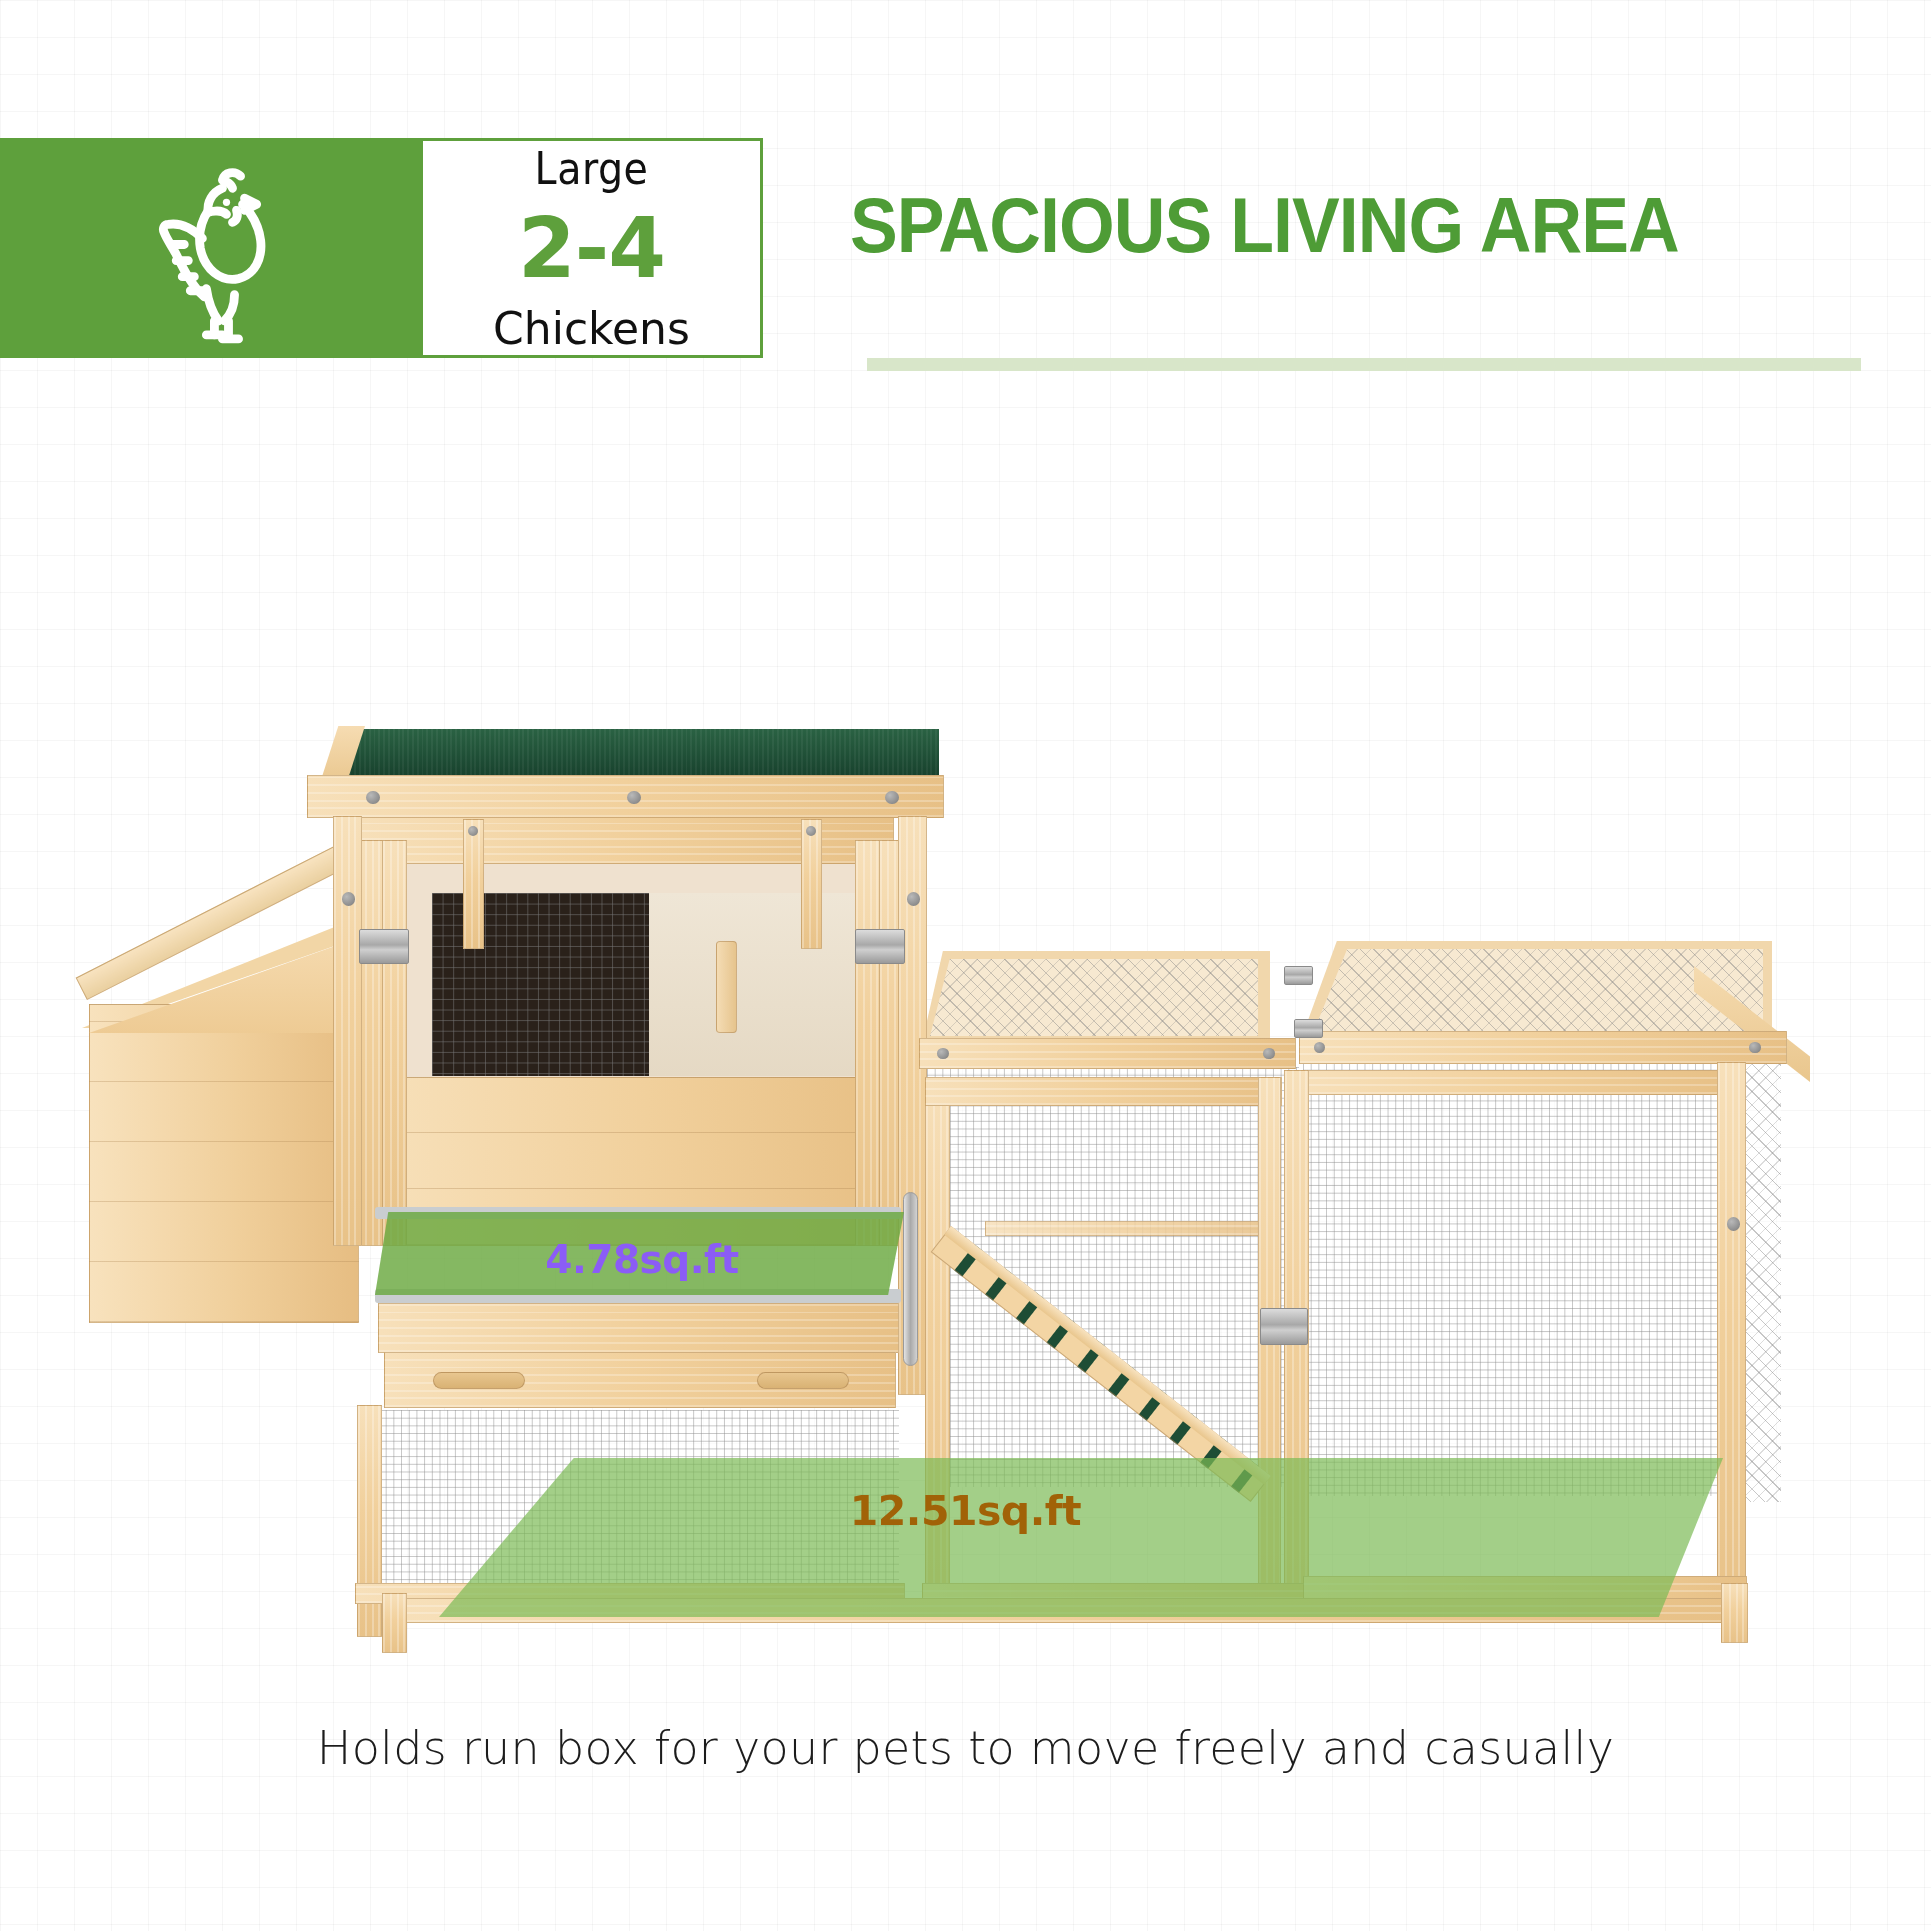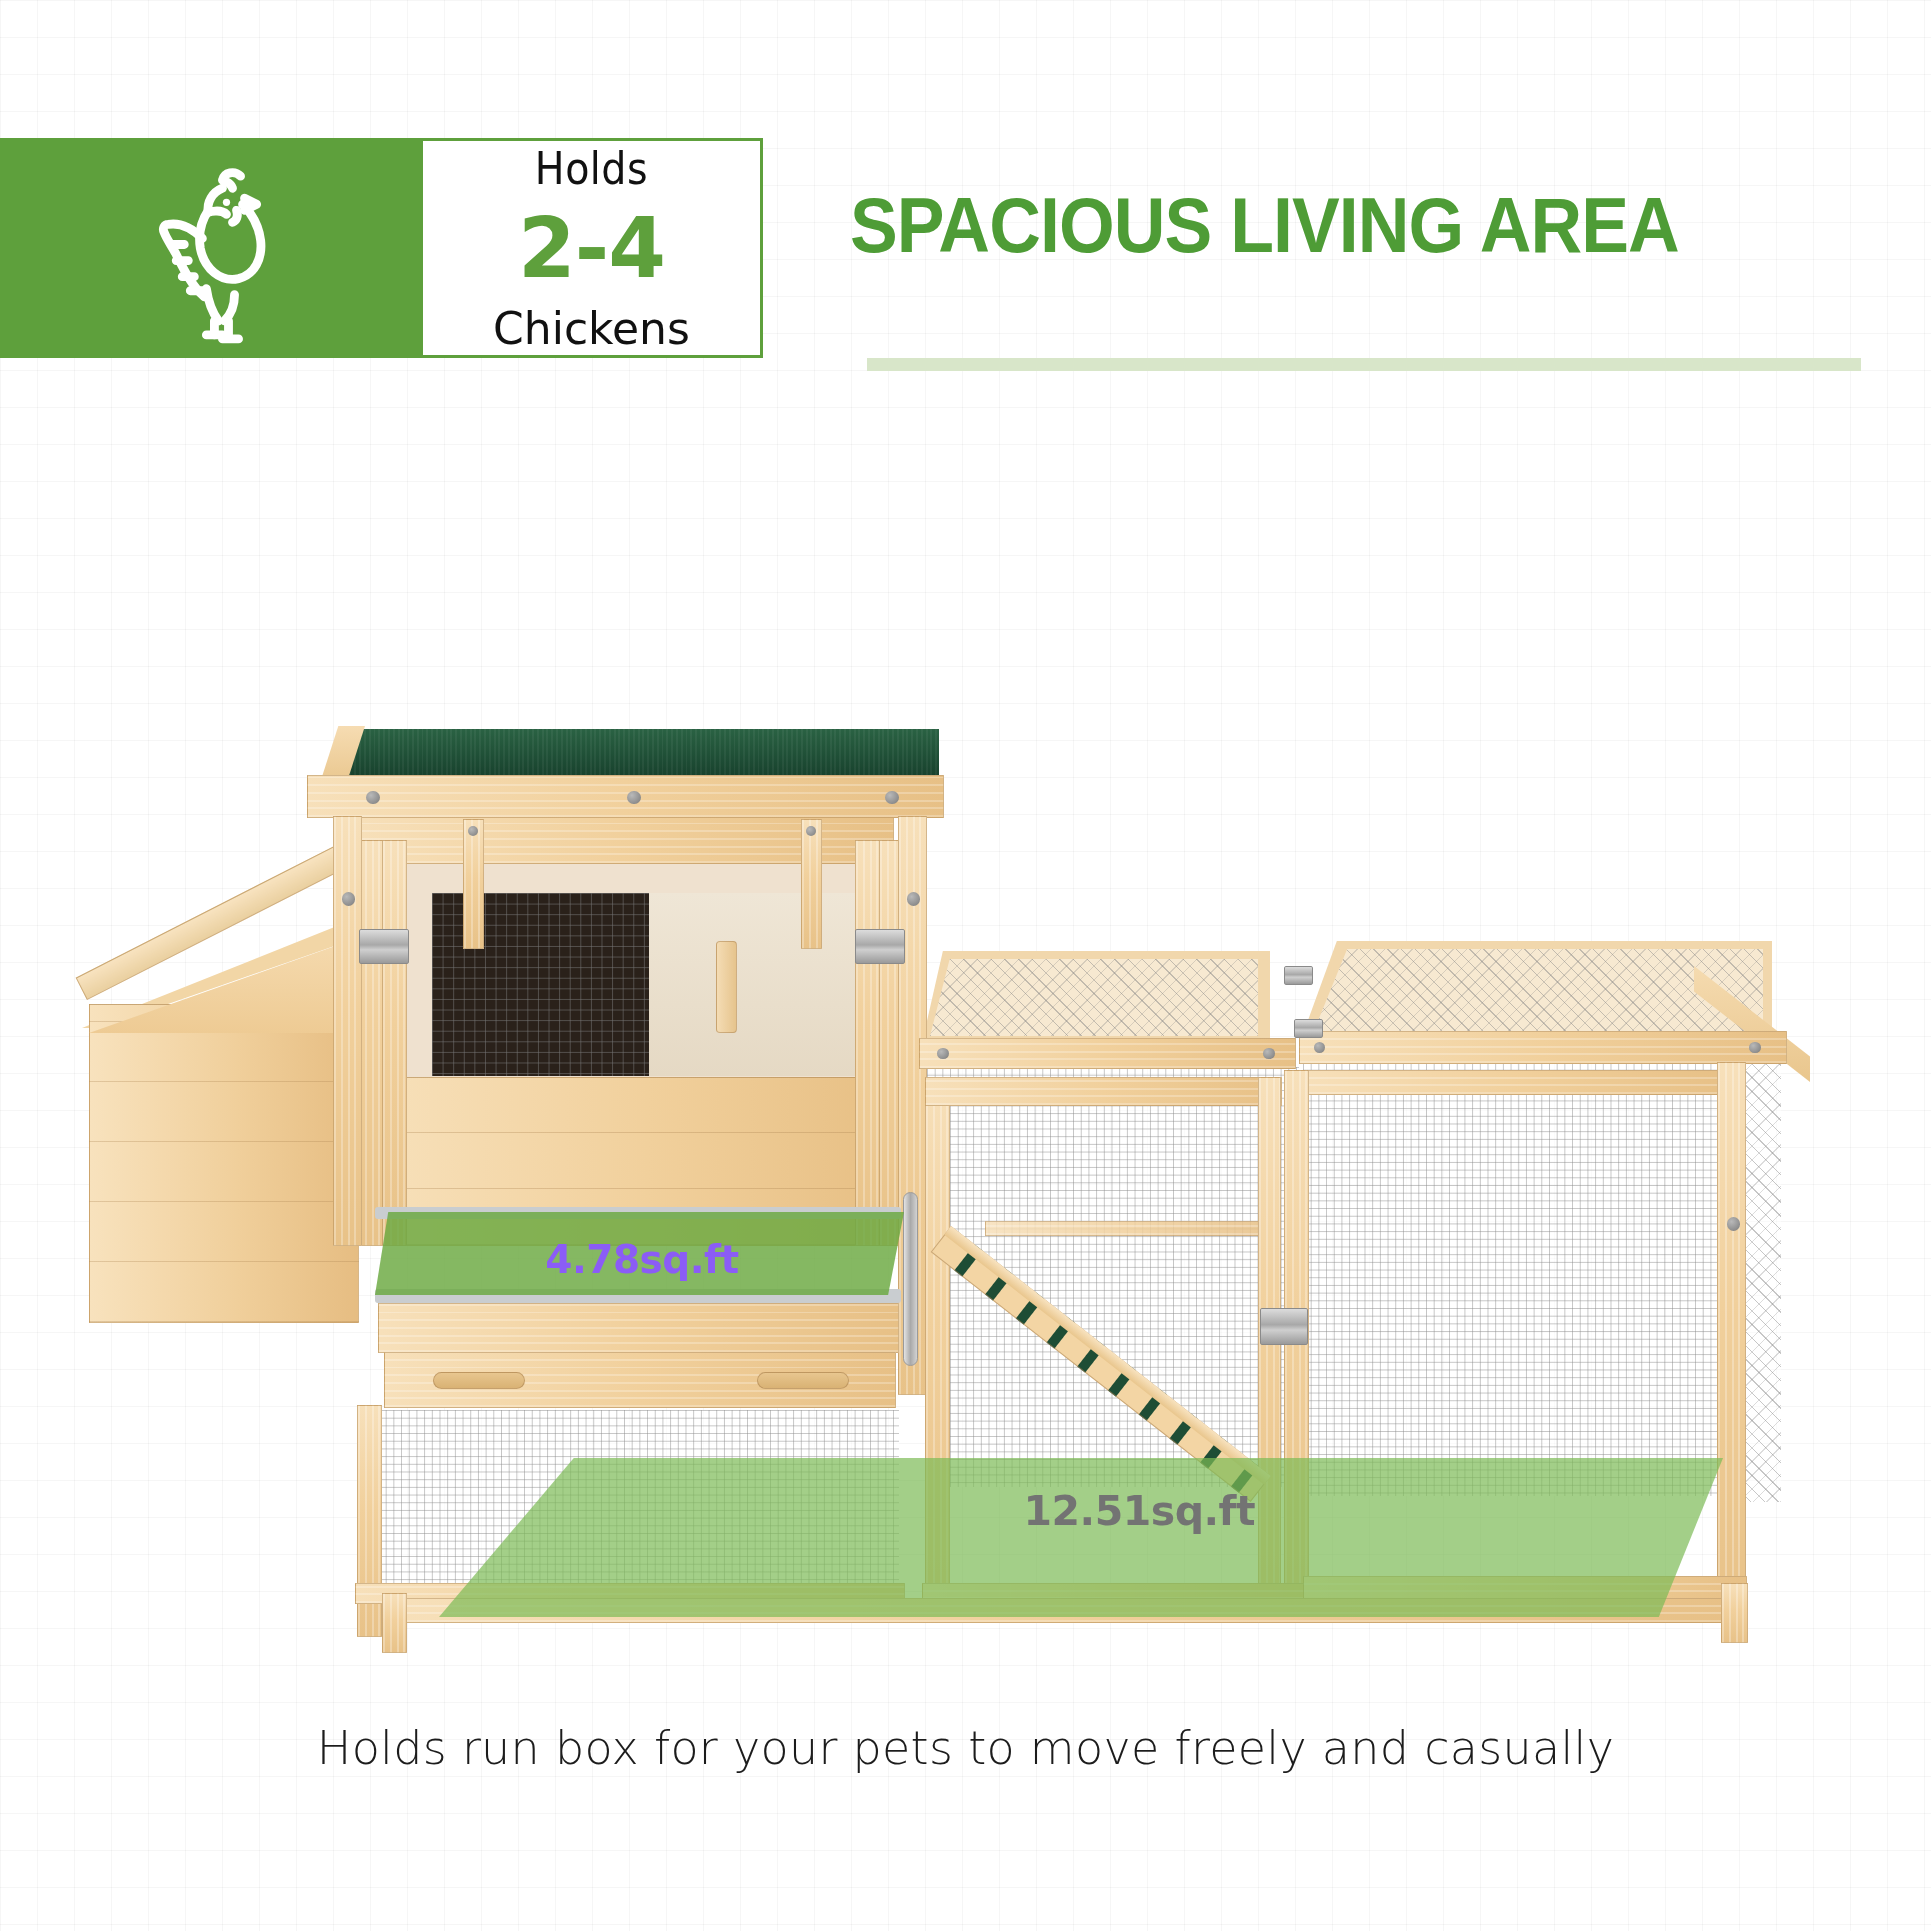--- a/index.html
+++ b/index.html
@@ -144,21 +144,21 @@
   }
   #area-top-label{
     position:absolute; left:381px; top:1215px; width:319px;
     text-align:center; line-height:83px;
     color:#8b5cf6; font-weight:bold; font-size:39px; letter-spacing:-0.5px;
     font-family:"DejaVu Sans", sans-serif;
     z-index:12; white-space:nowrap;
   }
   #area-run-label{
     position:absolute; left:676px; top:1487px; width:579px;
-    text-align:right; color:#737373; font-weight:bold;
+    text-align:center; color:#a16207; font-weight:bold;
     font-size:41px; letter-spacing:-0.5px;
     font-family:"DejaVu Sans", sans-serif;
     z-index:12; white-space:nowrap;
   }
 </style>
 </head>
 <body>
 
 <div id="bg-grid"></div>
 
@@ -384,21 +384,21 @@
       <path d="M42 86v7M49 86v7"></path>
 
       <path d="M38 93h8M46 95h8"></path>
 
       <circle cx="48" cy="27" r="1.8" fill="#ffffff" stroke="none"></circle>
     </svg>
   </div>
 </div>
 
 <div id="capacity-panel">
-  <span class="holds">Holds</span>
+  <span class="holds">Large</span>
   <span class="count">2-4</span>
   <span class="unit">Chickens</span>
 </div>
 
 <div id="headline">SPACIOUS LIVING AREA</div>
 <div id="headline-rule"></div>
 
 <div id="caption">Holds run box for your pets to move freely and casually</div>
 
 

